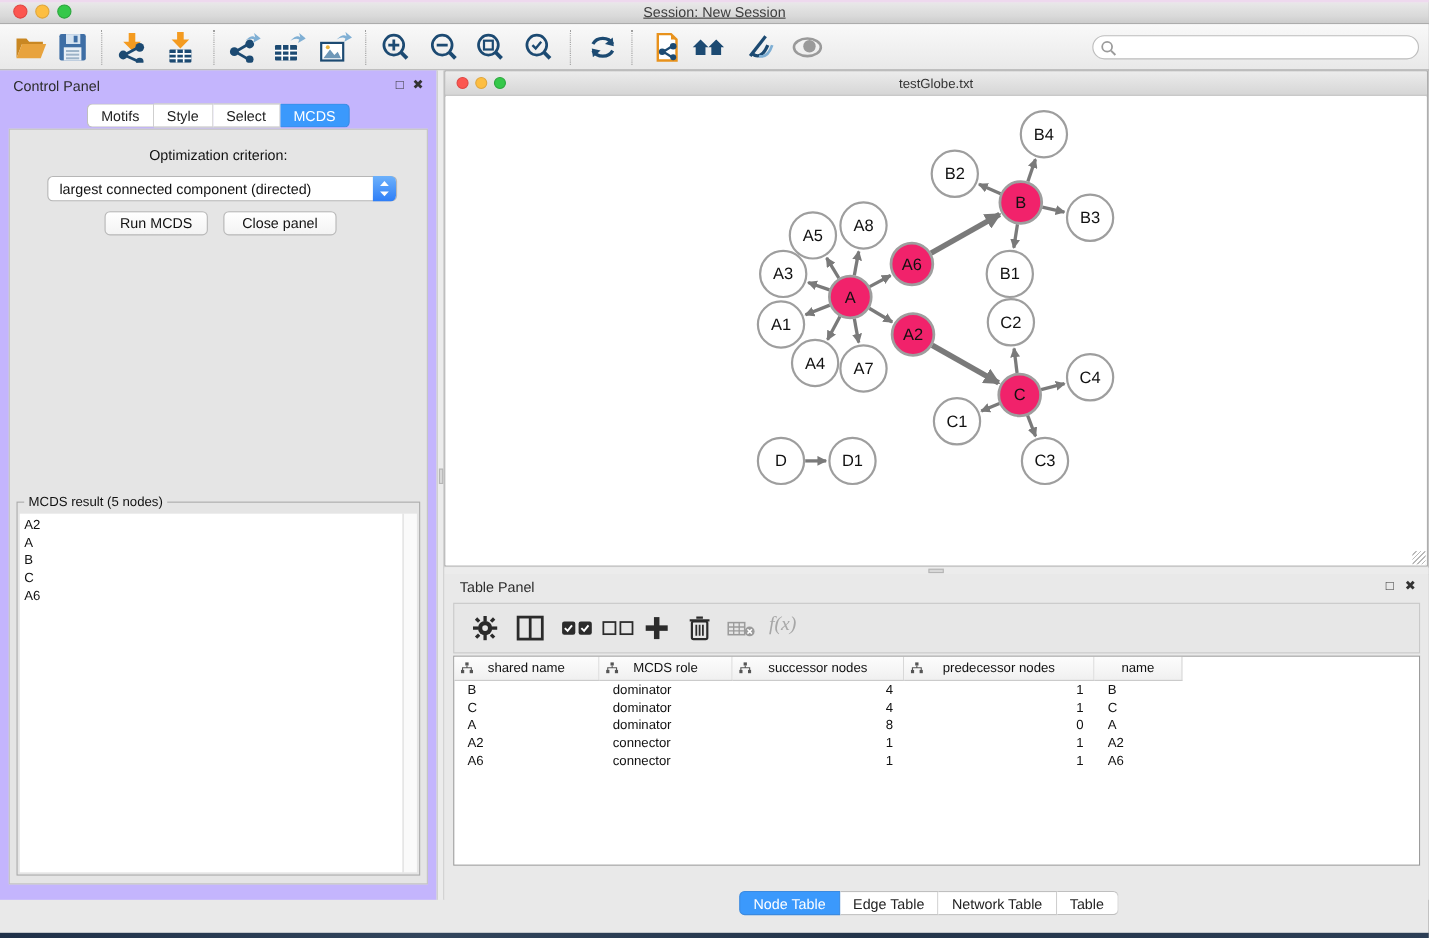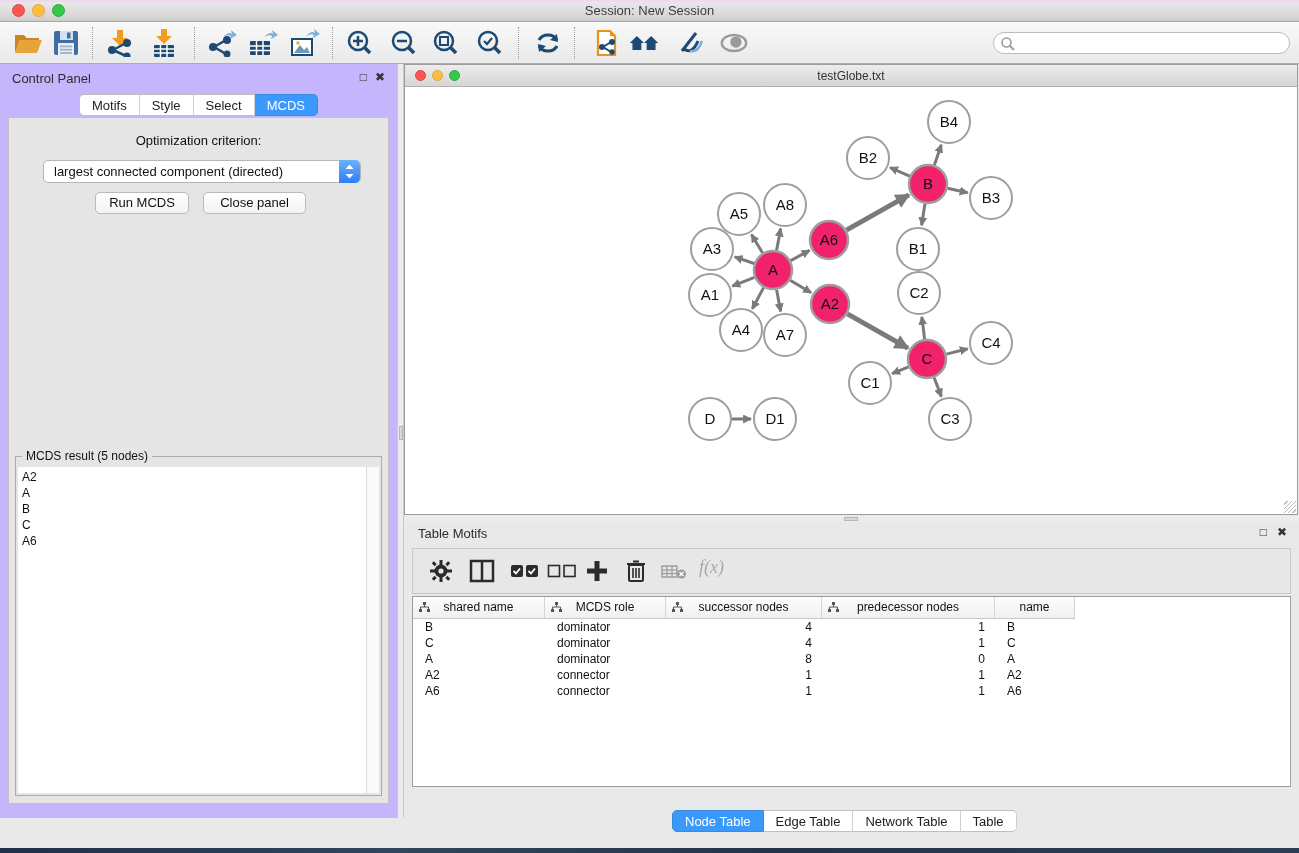--- a/index.html
+++ b/index.html
@@ -11,21 +11,21 @@
   
   .titlebar { position:absolute; left:0; top:0; width:1299px; height:22px;
     background:linear-gradient(#efe7ef 0%, #e6e6e6 20%, #d9d9d9 70%, #cccccc 100%);
     border-bottom:1px solid #a6a6a6; }
   .titlebar .pinkline { position:absolute; left:0; top:0; width:100%; height:2px; background:#eed9ee; }
   .tl { position:absolute; top:4px; width:13px; height:13px; border-radius:50%; }
   .tl.red { background:#fc5650; border:1px solid #df4744; }
   .tl.yellow { background:#fdbe41; border:1px solid #dfa63d; }
   .tl.green { background:#35c84a; border:1px solid #2ca73e; }
   .titlebar .title { position:absolute; left:0; right:0; top:3px; text-align:center;
-    font-size:13px; color:#3e3e3e; }
+    font-size:13px; color:#3e3e3e;text-decoration:underline; }
   
   .toolbar { position:absolute; left:0; top:22px; width:1299px; height:42px;
     background:linear-gradient(#f9f9f9,#e9e9e9); border-bottom:1px solid #adadad; }
   .tb-icon { position:absolute; top:7px; width:32px; height:28px; cursor:pointer; }
   .tb-sep { position:absolute; top:5px; height:32px; width:0; border-left:1px dotted #9f9f9f; }
   .searchbox { position:absolute; top:10px; left:993px; width:297px; height:22px;
     background:#fff; border:1px solid #bdbdbd; border-radius:12px; }
   .searchbox svg { position:absolute; left:6px; top:3px; }
   .searchbox input { position:absolute; left:24px; top:1px; width:265px; height:18px;
     border:none; outline:none; font-size:12px; background:transparent; }
@@ -364,21 +364,21 @@
         </svg>
     </div>
     <div class="nw-grip"></div>
   </div>
 
   <div class="h-divider">
     <div class="h-grip"></div>
   </div>
 
   <div class="table-panel">
-    <div class="panel-title" style="left:14px; top:4px;">Table Motifs</div>
+    <div class="panel-title" style="left:14px; top:4px;">Table Panel</div>
     <div class="win-btn" style="right:32px; top:3px;">□</div>
     <div class="win-btn" style="right:12px; top:3px;">✖</div>
 
     <div class="tp-toolbar">
       <svg class="tp-icon" style="left:16px" width="24" height="24" viewBox="0 0 24 24">
         <g fill="#2b2b2b">
           <circle cx="12" cy="12" r="6.5"></circle>
           <g>
             <rect x="10.5" y="1" width="3" height="5"></rect>
               <rect x="10.5" y="18" width="3" height="5"></rect>

